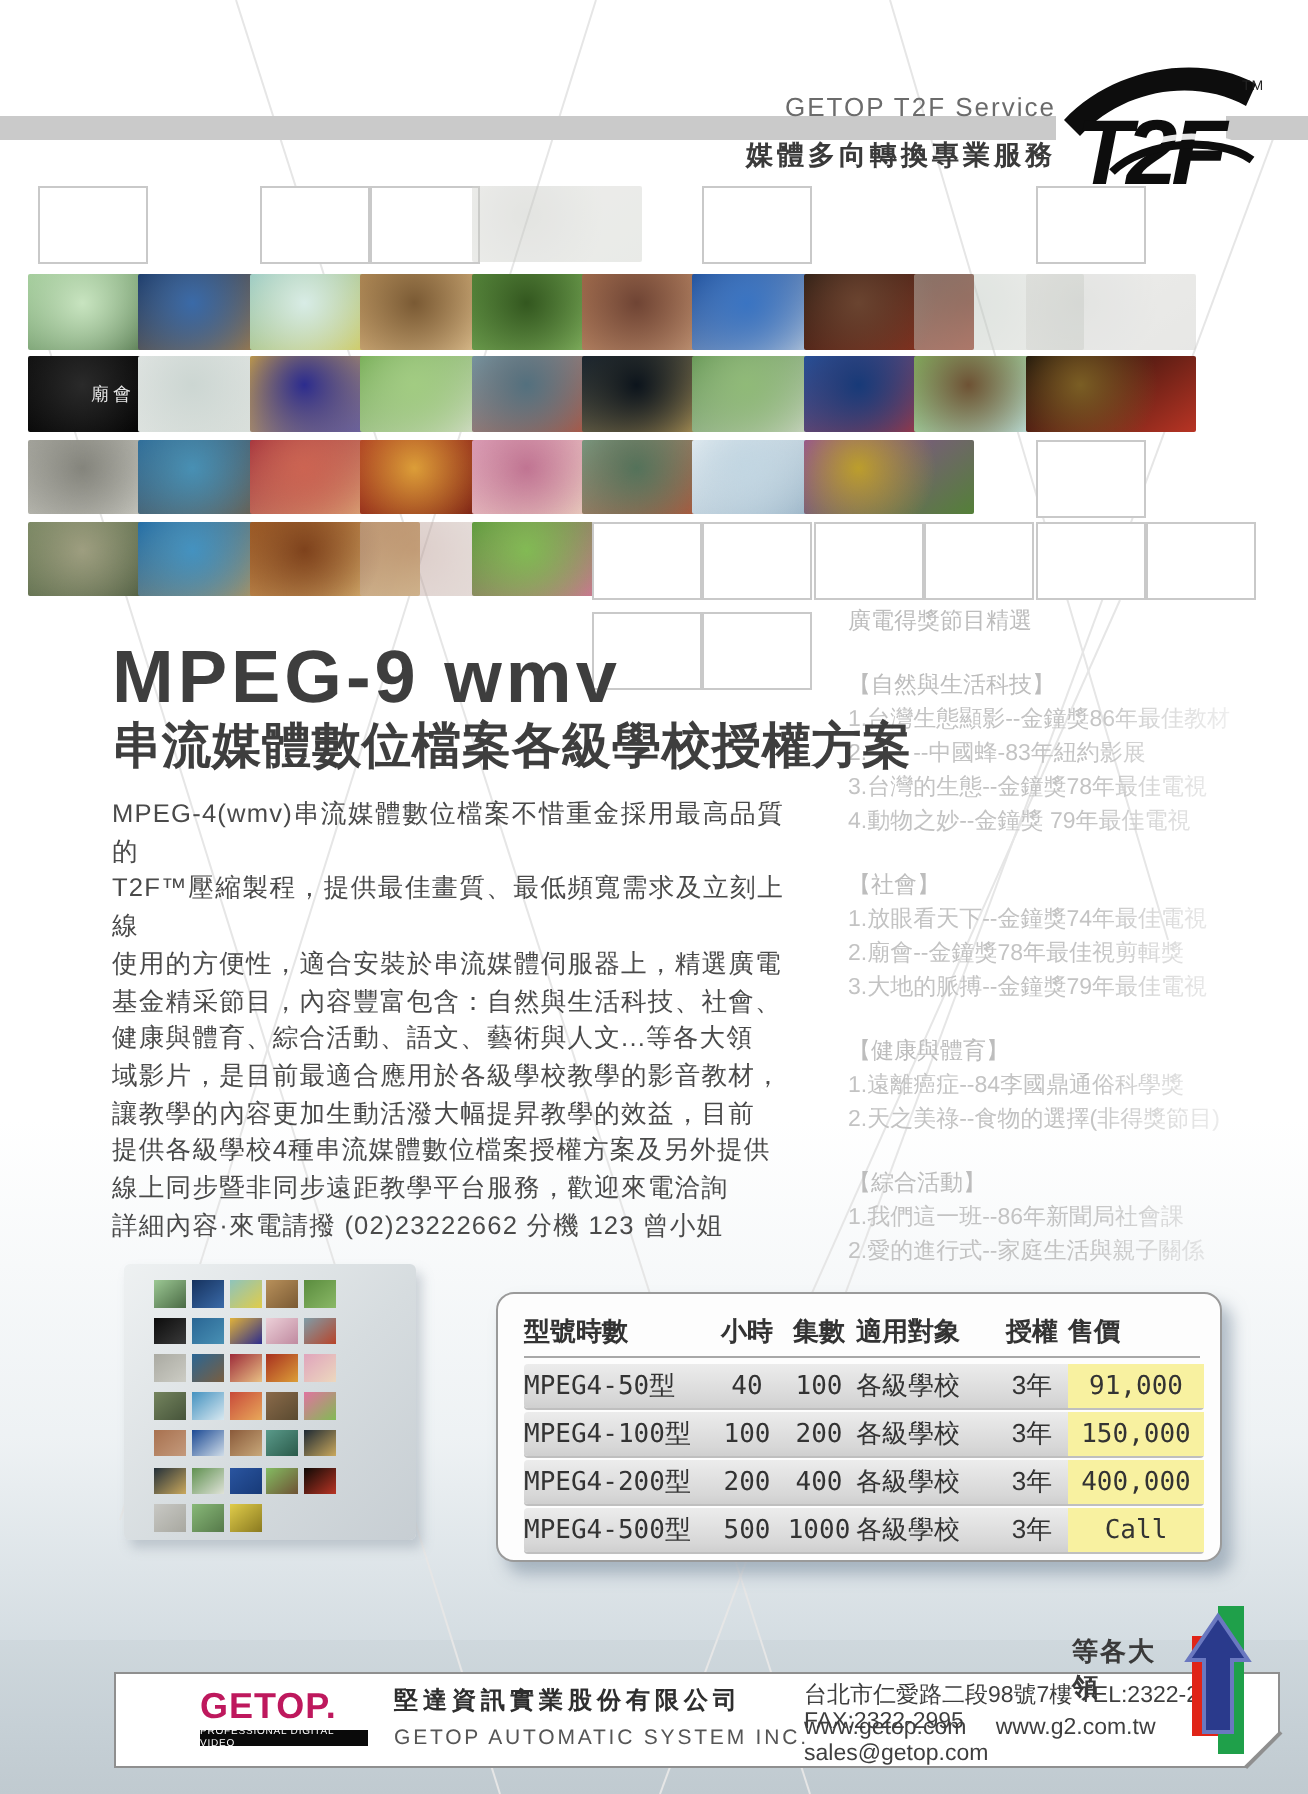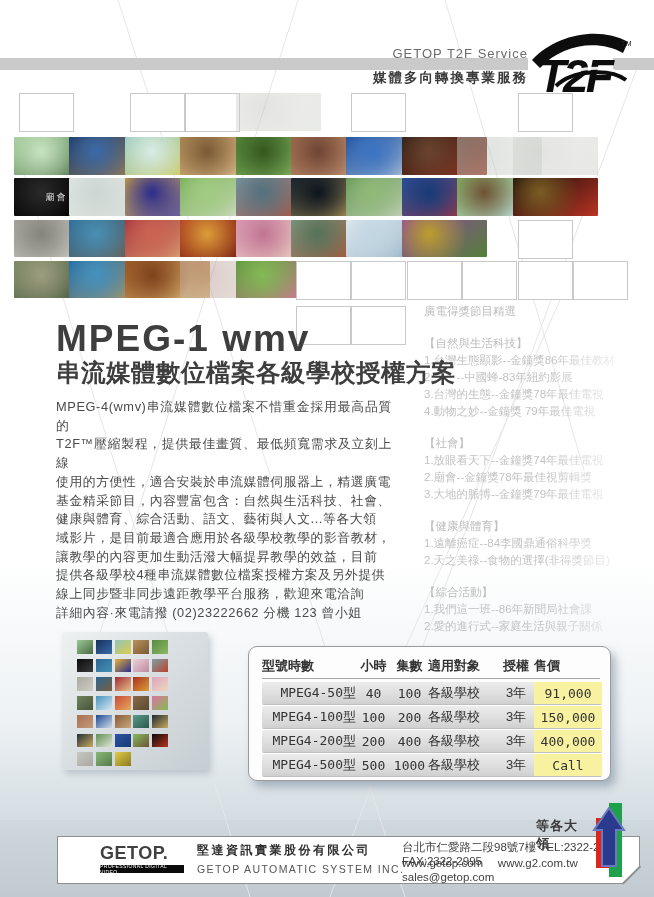--- a/index.html
+++ b/index.html
@@ -54,32 +54,32 @@
   
   #price-panel{left:248px;top:646px;width:363px;height:135px;z-index:3;background:#fdfdfd;
     border:1.5px solid #9a9a9a;border-radius:9px;box-sizing:border-box;
     box-shadow:5px 6px 8px rgba(110,130,150,.5);}
   .prow{position:absolute;left:13px;width:340px;height:22px;display:grid;
     grid-template-columns:94px 35px 37px 70px 36px 68px;align-items:center;}
   .prow.hdr{height:18px;font-weight:bold;color:#2e2e2e;font-size:13px;}
   .prow.bar{background:linear-gradient(180deg,#ececec 0%,#d7d7d7 80%,#cfcfcf 100%);
     border-radius:2px;box-shadow:0 1px 0 #bfbfbf;}
   .prow .c{font-size:13px;color:#333;}
-  .prow .mono{font-family:"DejaVu Sans Mono","Liberation Mono",monospace;font-size:13px;text-align:right;}
+  .prow .mono{font-family:"DejaVu Sans Mono","Liberation Mono",monospace;font-size:13px;}
   .prow .ctr{text-align:center;}
   .prow .price{background:#f8f1a0;height:100%;display:flex;align-items:center;justify-content:center;}
   #hdr-rule{left:13px;top:31px;width:338px;height:1px;background:#a8a8a8;}
 
   
   #fund-label{left:536px;top:817px;width:54px;font-size:13px;font-weight:bold;color:#3a3a3a;letter-spacing:1px;z-index:5;}
   #footer-box{left:57px;top:836px;width:583px;height:48px;z-index:3;background:#fff;border:1.5px solid #8f8f8f;box-sizing:border-box;
     clip-path:polygon(0 0,100% 0,100% calc(100% - 17px),calc(100% - 17px) 100%,0 100%);}
   #corner-line{left:619px;top:873.5px;width:25px;height:1.5px;background:#8f8f8f;transform:rotate(-45deg);z-index:4;}
   #getop-logo{left:100px;top:843px;z-index:4;}
-  #getop-word{font-size:18px;font-weight:900;color:#404040;letter-spacing:.5px;font-family:"Liberation Sans","DejaVu Sans",sans-serif;}
+  #getop-word{font-size:18px;font-weight:900;color:#be185d;letter-spacing:.5px;font-family:"Liberation Sans","DejaVu Sans",sans-serif;}
   #getop-bar{margin-top:1px;width:84px;height:8px;background:#0a0a0a;color:#fff;font-size:5px;
     display:flex;align-items:center;justify-content:center;letter-spacing:.4px;}
   #company-zh{left:197px;top:842px;font-size:12px;font-weight:bold;color:#2e2e2e;letter-spacing:2.5px;z-index:4;}
   #company-en{left:197px;top:863px;font-size:10.5px;color:#555;letter-spacing:1.4px;z-index:4;}
   #addr1{left:402px;top:840px;font-size:11.5px;color:#3e3e3e;z-index:4;}
   #addr2{left:402px;top:856px;font-size:11.5px;color:#3e3e3e;z-index:4;}
   #bar-green{left:609px;top:803px;width:13px;height:74px;background:#1fa04a;z-index:5;}
   #bar-red{left:596px;top:818px;width:13px;height:50px;background:#e02418;z-index:5;}
   #fund-arrow{left:592px;top:806px;z-index:6;}
 </style>
@@ -157,21 +157,21 @@
     <div class="box" style="left: 296px; top: 260.9px;"></div>
     <div class="box" style="left: 351.4px; top: 260.9px;"></div>
     <div class="box" style="left: 406.8px; top: 260.9px;"></div>
     <div class="box" style="left: 462.2px; top: 260.9px;"></div>
     <div class="box" style="left: 517.6px; top: 260.9px;"></div>
     <div class="box" style="left: 573px; top: 260.9px;"></div>
     <div class="box" style="left: 296px; top: 306px;"></div>
     <div class="box" style="left: 351.4px; top: 306px;"></div>
   </div>
 
-<div class="abs" id="title1">MPEG-1 wmv</div>
+<div class="abs" id="title1">MPEG-9 wmv</div>
 <div class="abs" id="title2">串流媒體數位檔案各級學校授權方案</div>
 <div class="abs" id="body-text">MPEG-4(wmv)串流媒體數位檔案不惜重金採用最高品質的
 T2F™壓縮製程，提供最佳畫質、最低頻寬需求及立刻上線
 使用的方便性，適合安裝於串流媒體伺服器上，精選廣電
 基金精采節目，內容豐富包含：自然與生活科技、社會、
 健康與體育、綜合活動、語文、藝術與人文...等各大領
 域影片，是目前最適合應用於各級學校教學的影音教材，
 讓教學的內容更加生動活潑大幅提昇教學的效益，目前
 提供各級學校4種串流媒體數位檔案授權方案及另外提供
 線上同步暨非同步遠距教學平台服務，歡迎來電洽詢

